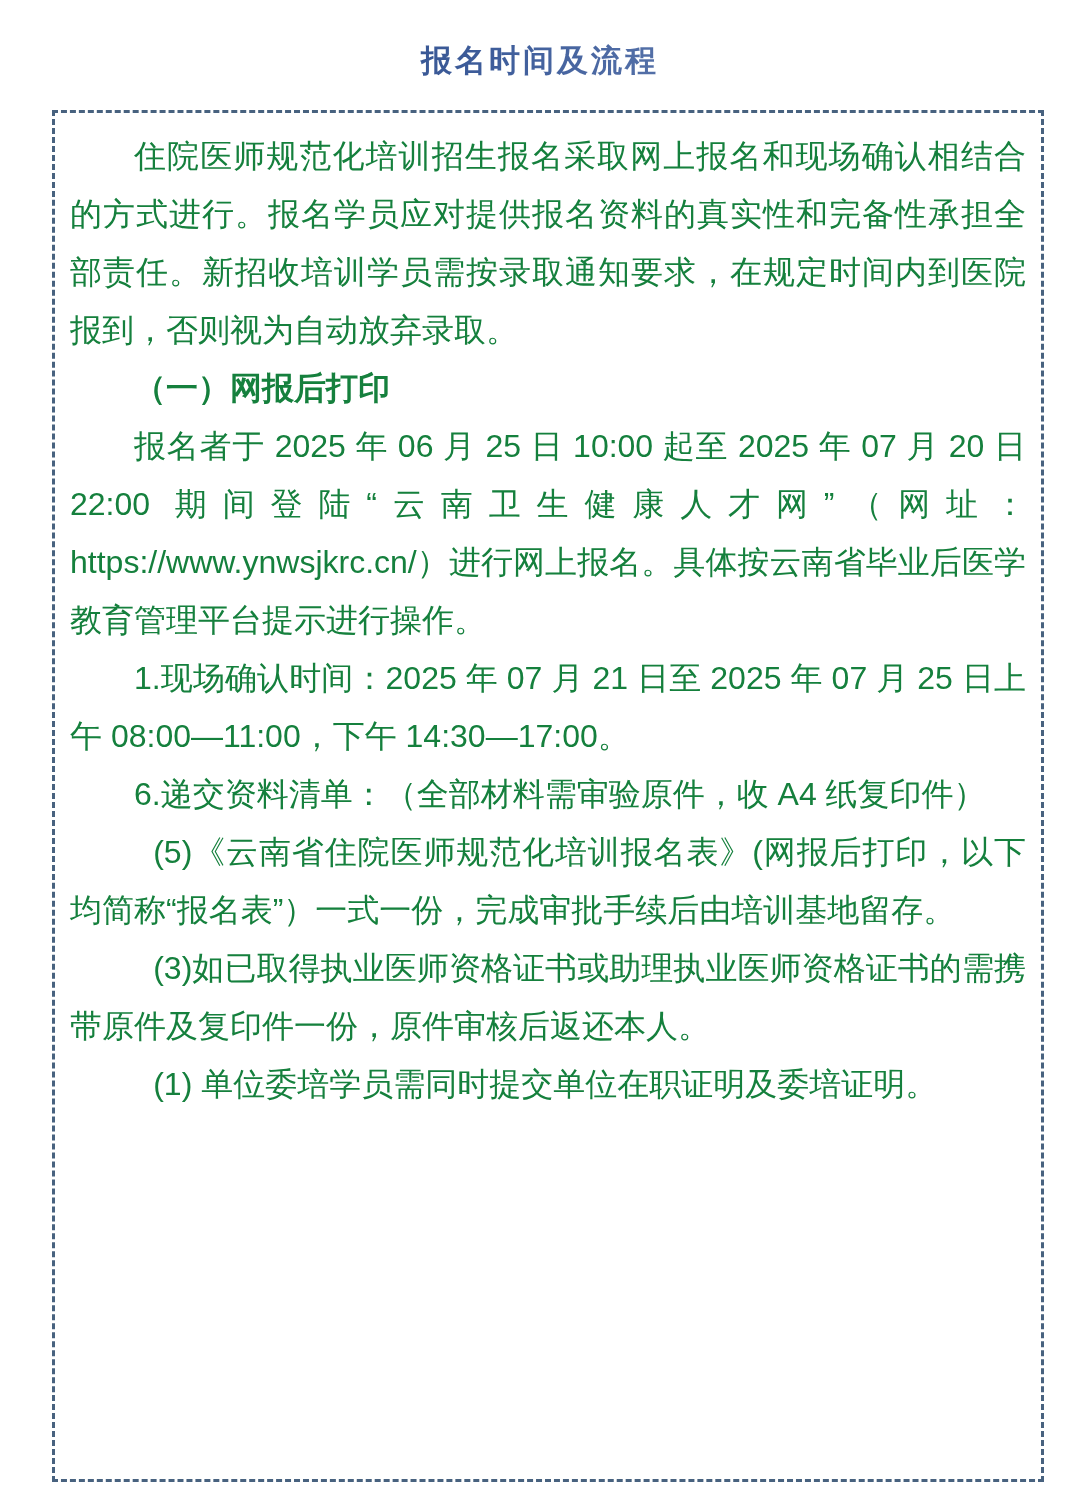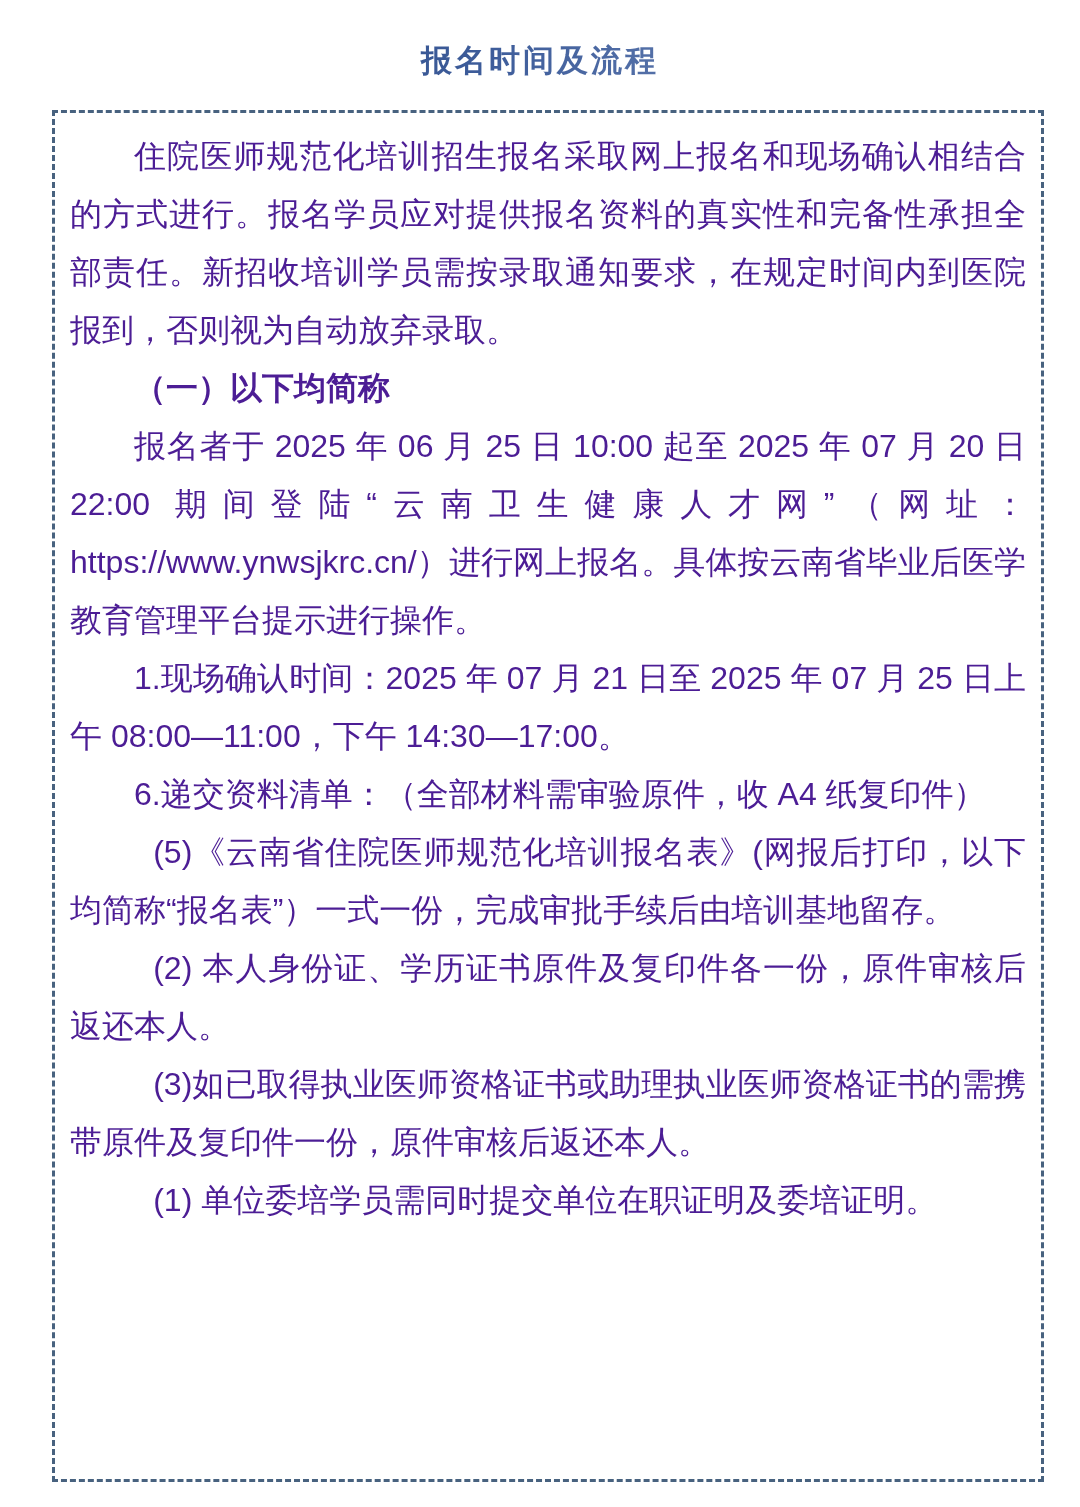--- a/index.html
+++ b/index.html
@@ -35,36 +35,35 @@
     left: 52px;
     top: 110px;
     width: 992px;
     height: 1372px;
     border: 3px dashed #48627f;
     padding: 14px 15px 0 15px;
   }
   .doc-frame p {
     font-size: 32px;
     line-height: 58px;
-    color: #4c1d95;
+    color: #15803d;
     text-align: justify;
     text-justify: inter-ideograph;
   }
   p.indent { text-indent: 2em; }
   p.heading { text-indent: 2em; font-weight: bold; }
   p.sub { text-indent: 2.6em; }
 </style>
 </head>
 <body>
 
 <h1 class="title">报名时间及流程</h1>
 
 <div class="doc-frame">
   <p class="indent">住院医师规范化培训招生报名采取网上报名和现场确认相结合的方式进行。报名学员应对提供报名资料的真实性和完备性承担全部责任。新招收培训学员需按录取通知要求，在规定时间内到医院报到，否则视为自动放弃录取。</p>
-  <p class="heading">（一）以下均简称</p>
+  <p class="heading">（一）网报后打印</p>
   <p class="indent">报名者于 2025 年 06 月 25 日 10:00 起至 2025 年 07 月 20 日 22:00 期间登陆“云南卫生健康人才网”（网址：https://www.ynwsjkrc.cn/）进行网上报名。具体按云南省毕业后医学教育管理平台提示进行操作。</p>
   <p class="indent">1.现场确认时间：2025 年 07 月 21 日至 2025 年 07 月 25 日上午 08:00—11:00，下午 14:30—17:00。</p>
   <p class="indent">6.递交资料清单：（全部材料需审验原件，收 A4 纸复印件）</p>
   <p class="sub">(5)《云南省住院医师规范化培训报名表》(网报后打印，以下均简称“报名表”）一式一份，完成审批手续后由培训基地留存。</p>
-  <p class="sub">(2) 本人身份证、学历证书原件及复印件各一份，原件审核后返还本人。</p>
   <p class="sub">(3)如已取得执业医师资格证书或助理执业医师资格证书的需携带原件及复印件一份，原件审核后返还本人。</p>
   <p class="sub">(1) 单位委培学员需同时提交单位在职证明及委培证明。</p>
 </div>
 
 </body></html>

